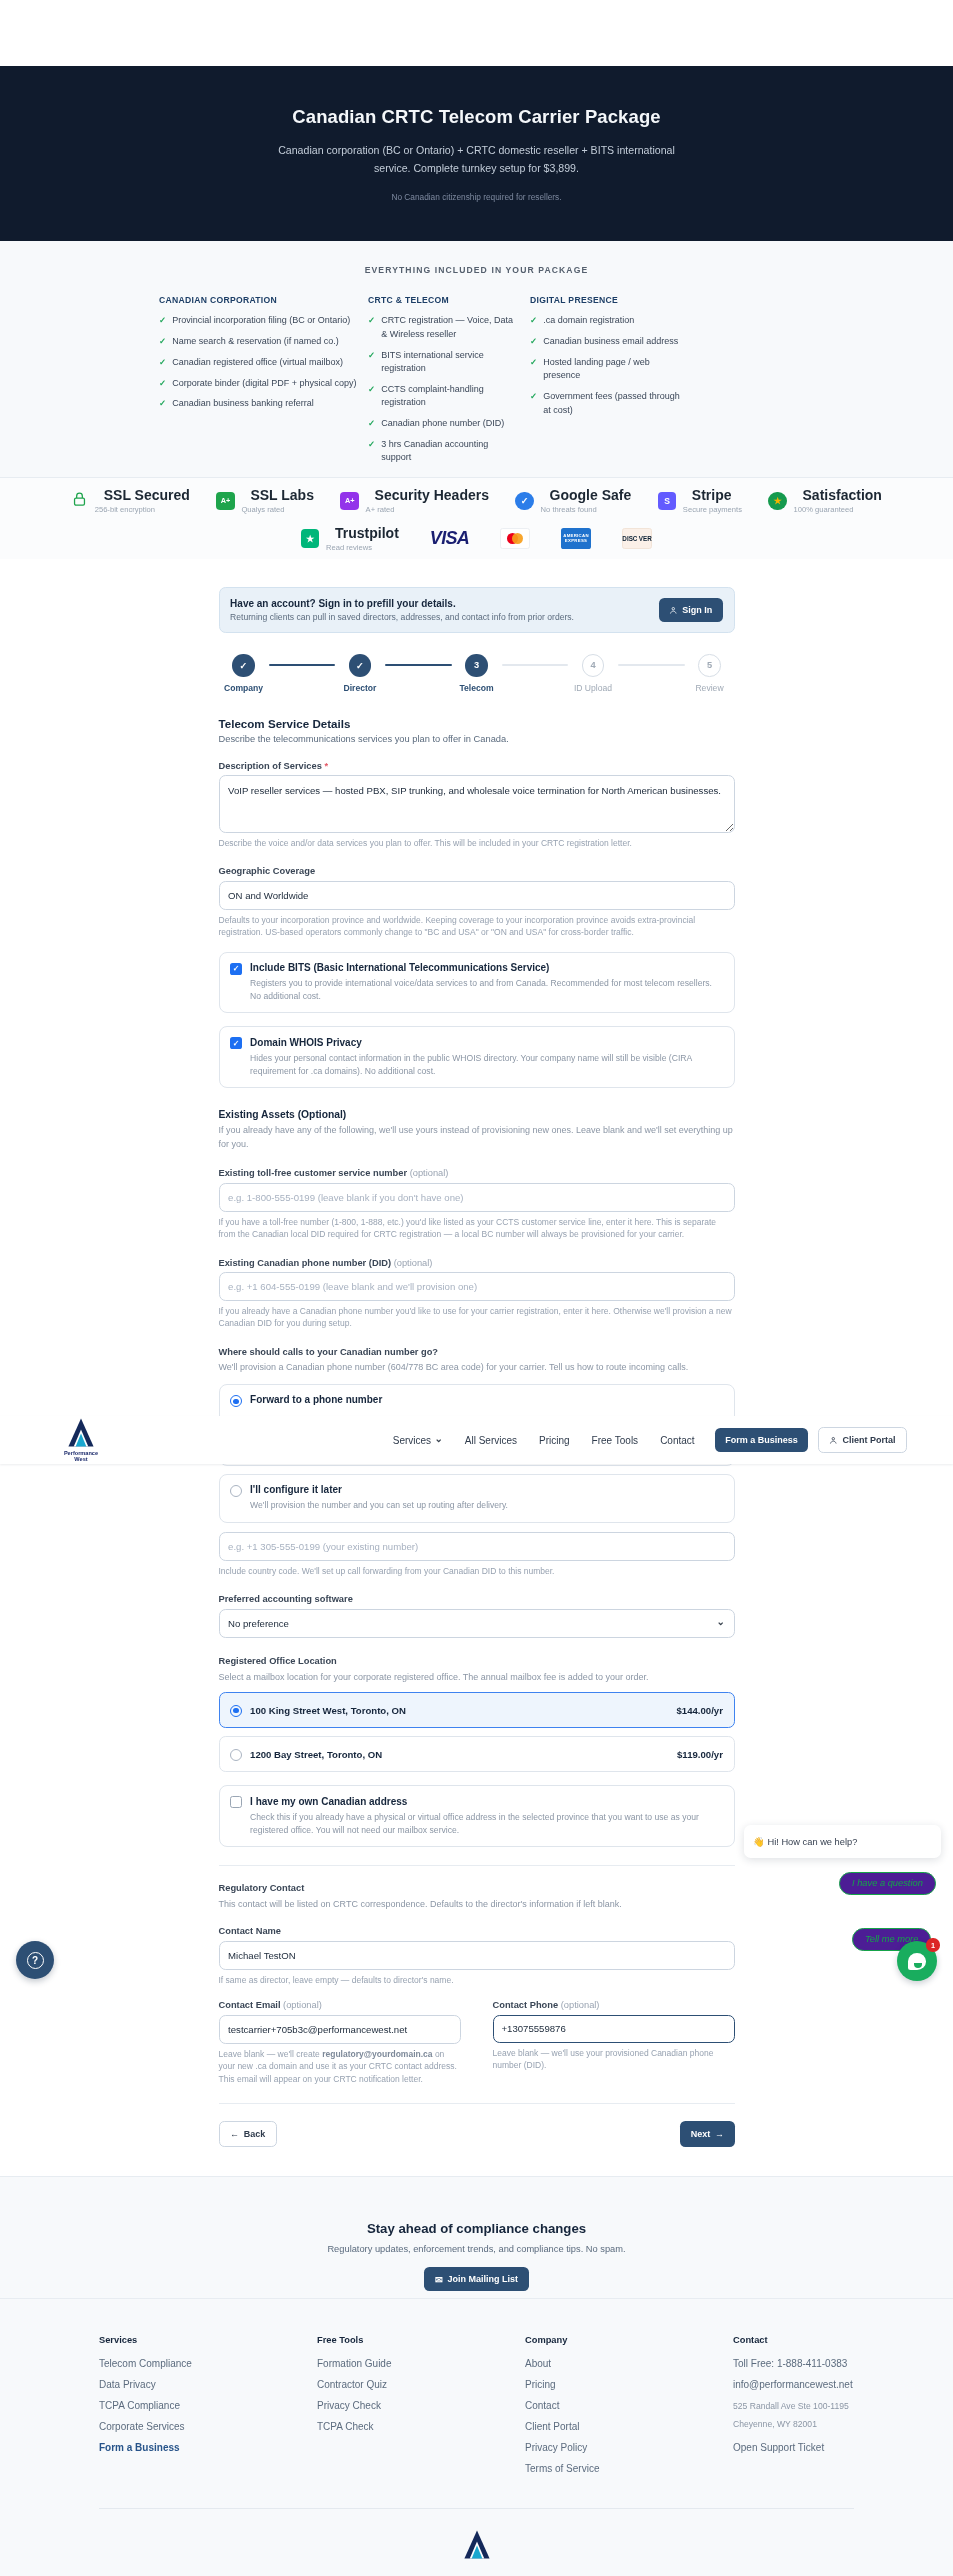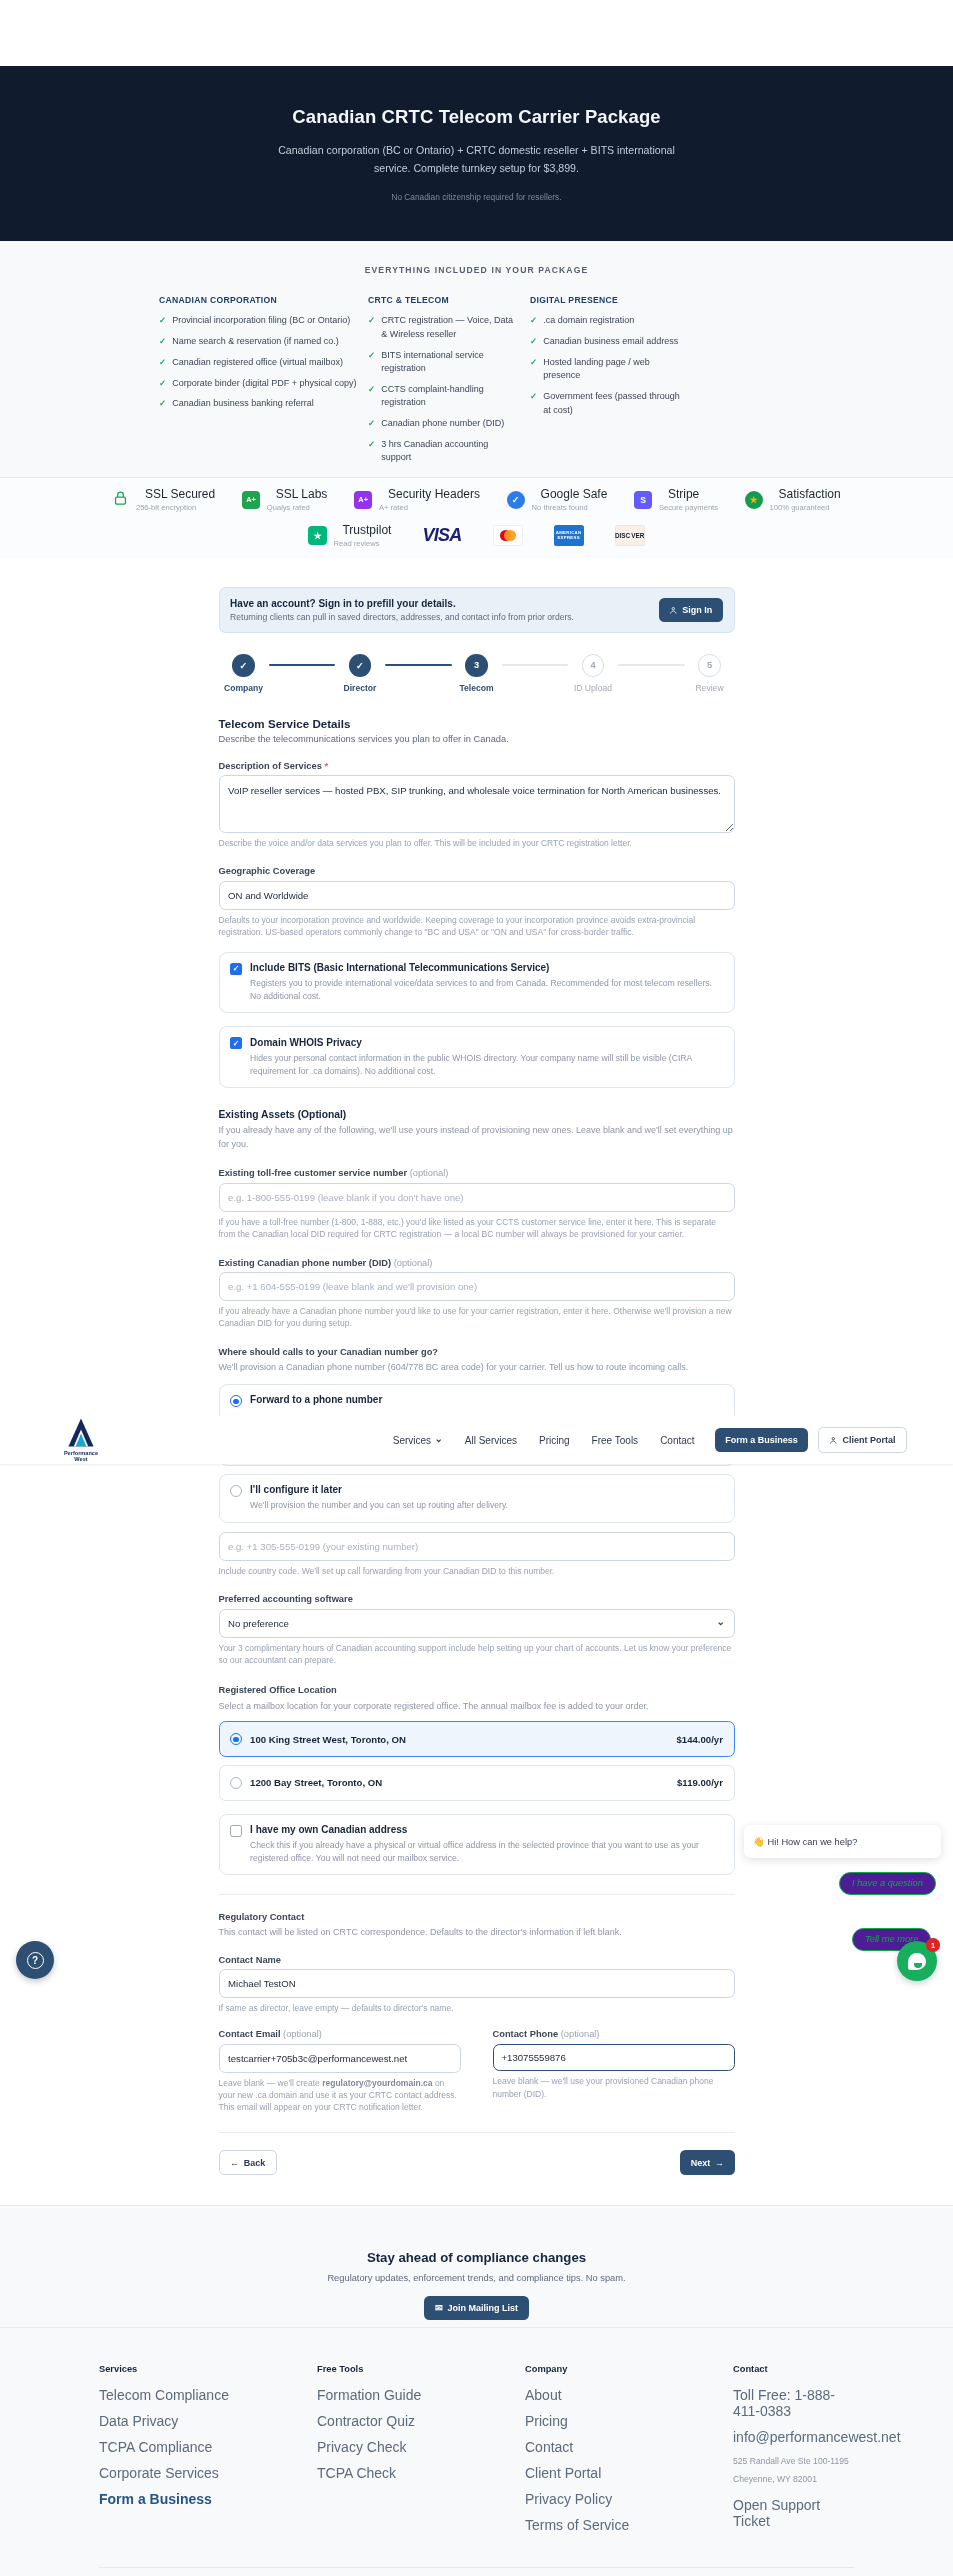--- a/index.html
+++ b/index.html
@@ -22,21 +22,21 @@
   .included-grid { width:529px; margin:20px 0 0 159px; display:grid; grid-template-columns:199px 152px 159px; gap:0 10px; }
   .inc-col-title { color:#1c3e66; font-size:8.6px; font-weight:bold; letter-spacing:0.3px; margin-bottom:9.3px; }
   .inc-item { display:flex; gap:6px; margin-bottom:7.3px; font-size:9px; color:#3b4758; line-height:1.5; }
   .inc-check { color:#22a75c; font-weight:bold; font-size:8.6px; flex:none; }
   .inc-check::before { content:"✓"; }
 
   
   .badges { background:#fbfcfd; height:81px; padding-top:9.3px; }
   .badge-row { display:flex; justify-content:center; align-items:center; gap:26.5px; }
   .badge { display:flex; align-items:center; gap:6.6px; }
-  .badge-texts .t { font-size:12px; font-weight:normal; color:#1c2733;margin-left:9px; }
+  .badge-texts .t { font-size:14px; font-weight:bold; color:#1c2733;margin-left:9px; }
   .badge-texts .s { font-size:7.6px; color:#9aa5b2; margin-top:2px; }
   .bicon { width:18.5px; height:18.5px; border-radius:4px; display:flex; align-items:center; justify-content:center;
            color:#fff; font-size:7.3px; font-weight:bold; flex:none; }
   .bicon.round { border-radius:50%; }
   .bicon.green { background:#1ea44c; }
   .bicon.purple { background:#9333ea; }
   .bicon.blue { background:#2b7de9; font-size:9.3px; }
   .bicon.indigo { background:#635bff; font-size:8.6px; }
   .bicon.greenc { background:#159a4e; }
   .bicon.tp { background:#00b67a; border-radius:4px; font-size:10px; }
@@ -139,21 +139,21 @@
   .newsletter { background:#f7f9fb; border-top:0.7px solid #e7ecf1; text-align:center; height:122px; padding-top:44px; }
   .newsletter h2 { margin:0; font-size:13.2px; color:#16263c; }
   .newsletter p { margin:8px 0 0; font-size:9.3px; color:#5b6b7e; }
   .newsletter .btn-primary { margin-top:13.2px; }
   .mail-icon::before { content:"✉"; font-size:9.3px; }
 
   
   .footer { background:#f7f9fb; border-top:0.7px solid #e7ecf1; padding:36px 0 24px; }
   .footer-grid { width:755px; margin:0 auto; display:grid; grid-template-columns:218px 208px 208px 119px; }
   .fcol-title { font-size:9.3px; font-weight:bold; color:#16263c; margin-bottom:13.2px; }
-  .flink { font-size:14px; color:#5b6b7e; margin-bottom:10px; cursor:pointer; }
+  .flink { font-size:10px; color:#5b6b7e; margin-bottom:10px; cursor:pointer; }
   .flink.hl { color:#27548a; font-weight:bold; }
   .fsmall { font-size:8.6px; color:#8b96a5; margin-bottom:4px; line-height:1.6; }
   .fsupport { margin-top:10.6px; }
   .footer-div { width:755px; margin:24px auto 0; border-top:0.7px solid #e4e9ef; }
   .footer-bottom { text-align:center; margin-top:21px; }
   .footer-logo { display:inline-block; width:46px; }
 
   
   .chat-bubble { position:absolute; top:1825px; left:744px; width:197px; height:33px; background:#fff; border-radius:6.6px;
                  box-shadow:0 2px 8px rgba(20,35,60,.14); display:flex; align-items:center; padding-left:9.3px;
@@ -449,21 +449,20 @@
     </div>
 
     <input class="tinput" style="margin-top: 9.3px;" placeholder="e.g. +1 305-555-0199 (your existing number)">
     <div class="help">Include country code. We'll set up call forwarding from your Canadian DID to this number.</div>
 
     <div class="field-label">Preferred accounting software</div>
     <div class="fselect">
       <span>No preference</span>
       <span class="chev"></span>
     </div>
-    <div class="help">Your 3 complimentary hours of Canadian accounting support include help setting up your chart of accounts. Let us know your preference so our accountant can prepare.</div>
 
     <div class="field-label" style="margin-top:18.5px;">Registered Office Location</div>
     <div class="sub-desc">Select a mailbox location for your corporate registered office. The annual mailbox fee is added to your order.</div>
 
     <div class="office-opt sel">
       <span class="radio on"></span>
       <span class="office-name">100 King Street West, Toronto, ON</span>
       <span class="office-price">$144.00/yr</span>
     </div>
     <div class="office-opt">

